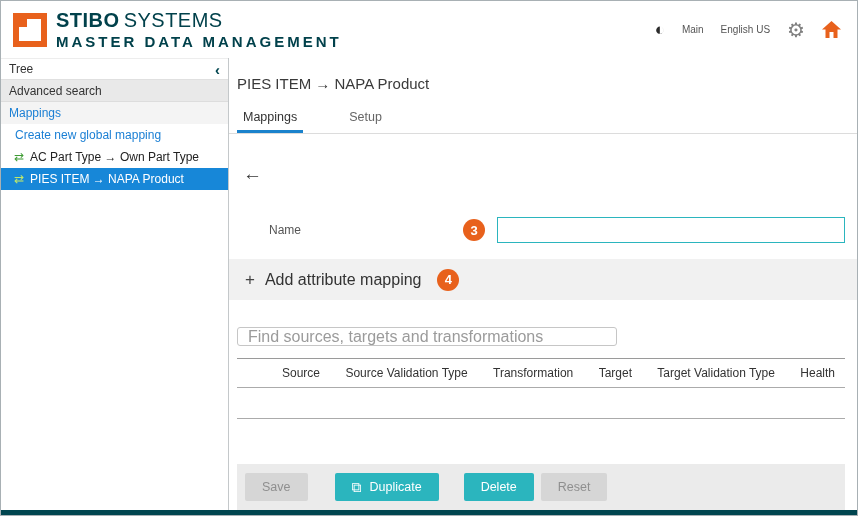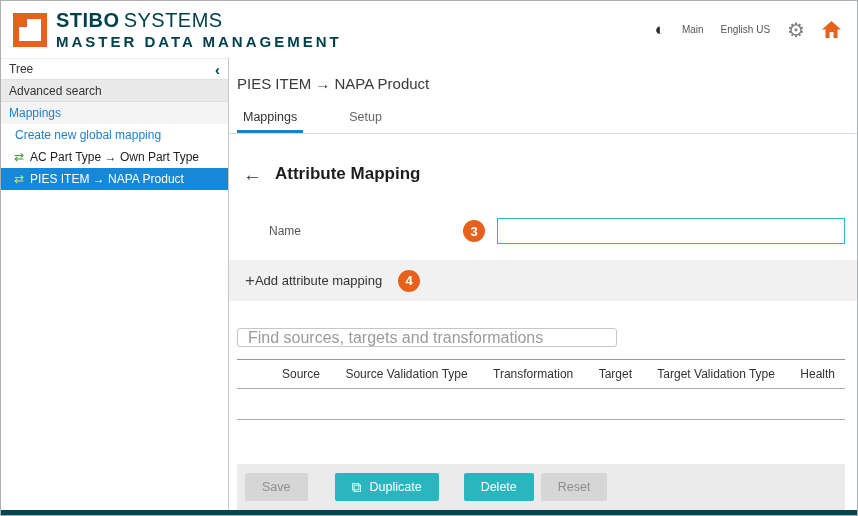--- a/index.html
+++ b/index.html
@@ -53,21 +53,21 @@
   .heading-text { font-size: 17px; font-weight: bold; color: #1e1e1e; }
 
   .name-row { margin-top: 34px; display: flex; align-items: center; padding-left: 32px; flex: none; }
   .name-label { font-size: 12px; color: #555; }
   .badge { width: 22px; height: 22px; border-radius: 50%; background: #E8611C; color: #fff; font-size: 13px; font-weight: bold; display: flex; align-items: center; justify-content: center; flex: none; }
   .badge-3 { margin-left: auto; margin-right: 12px; }
   .name-input { width: 348px; height: 26px; border: 1px solid #2BB5BE; flex: none; font-size: 12px; padding: 0 8px; outline: none; font-family: inherit; }
 
   .add-row { margin: 16px -12px 0 -8px; background: #f1f1f1; height: 41px; display: flex; align-items: center; padding-left: 16px; flex: none; }
   .plus-ic { font-size: 17px; color: #444; line-height: 1; }
-  .add-label { font-size: 13px; color: #333; }
+  .add-label { font-size: 16px; color: #333; margin-left: 10px; }
   .badge-4 { margin-left: 16px; }
 
   .search-input { margin-top: 27px; width: 380px; height: 19px; border: 1px solid #c6c6c6; border-radius: 3px; padding: 0 10px; font-size: 16px; color: #333; outline: none; flex: none; font-family: inherit; }
   .search-input::placeholder { color: #9b9b9b; }
 
   .table-head { margin-top: 12px; border-top: 1px solid #9a9a9a; border-bottom: 1px solid #ababab; height: 30px; display: flex; align-items: center; justify-content: space-between; padding: 0 10px 0 45px; font-size: 12px; color: #333; flex: none; }
   .table-body { height: 31px; border-bottom: 1px solid #ababab; flex: none; }
 
   .actions { margin-top: auto; background: #ebebeb; padding: 9px 8px; display: flex; align-items: center; flex: none; }
   .btn { height: 28px; border: none; font-size: 12.5px; padding: 4px 17px; border-radius: 2px; font-family: inherit; display: inline-flex; align-items: center; gap: 8px; cursor: default; }
@@ -139,21 +139,20 @@
 
       <div class="tabs">
         <div class="tab active">Mappings</div>
         <div class="tab tab-setup">Setup</div>
       </div>
 
       <div class="content">
 
         <div class="section-heading">
           <span class="back-arrow">←</span>
-          <span class="heading-text">Attribute Mapping</span>
         </div>
 
         <div class="name-row">
           <span class="name-label">Name</span>
           <span class="badge badge-3">3</span>
           <input class="name-input" type="text" value="" style="">
         </div>
 
         <div class="add-row">
           <span class="plus-ic">+</span>

